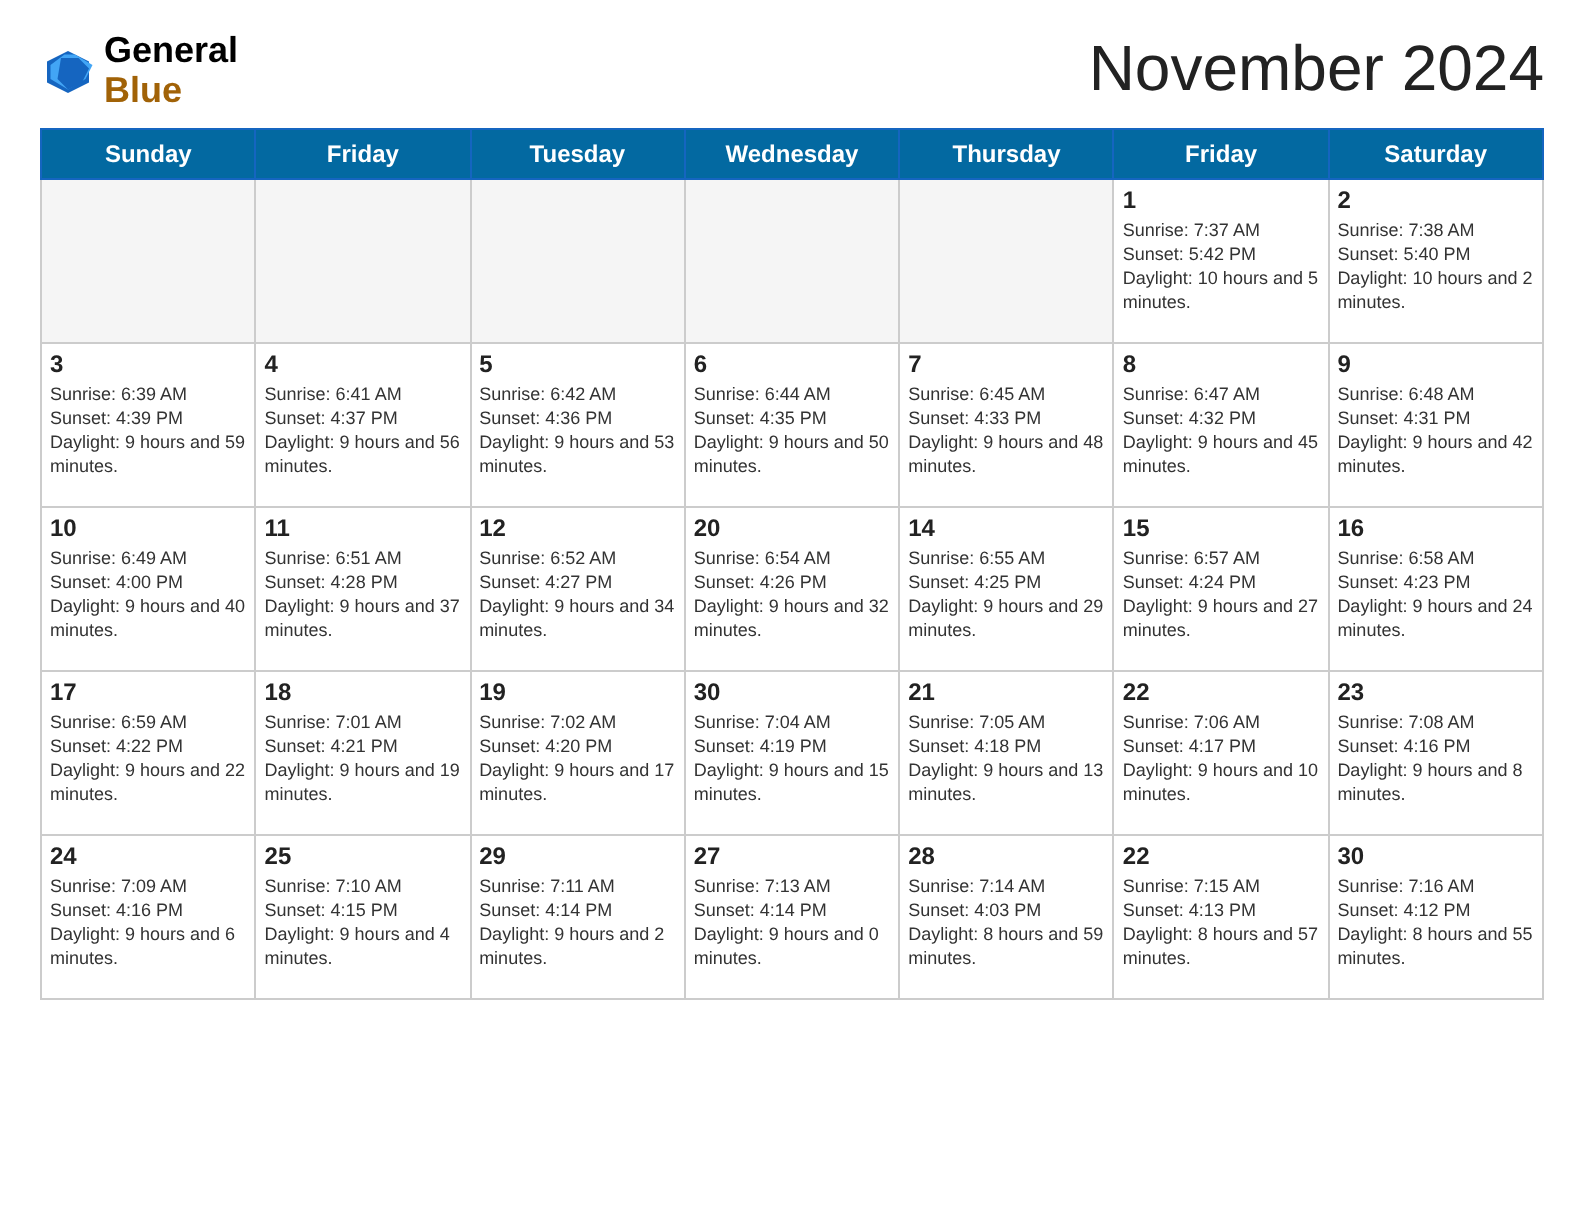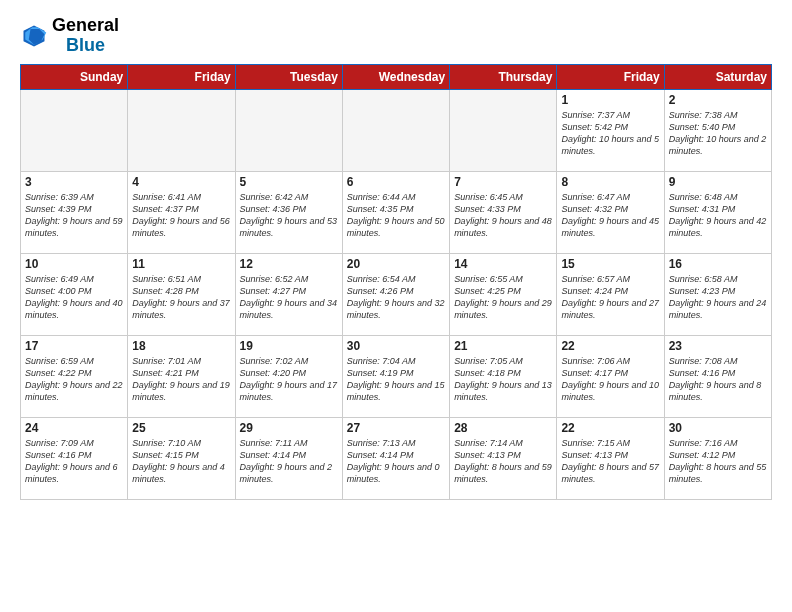--- a/index.html
+++ b/index.html
@@ -27,21 +27,21 @@
       display: flex;
       align-items: center;
       gap: 4px;
     }
     .logo-text {
       font-size: 18px;
       font-weight: bold;
       line-height: 1.1;
     }
     .logo-text .general { display: block; }
-    .logo-text .blue { display: block; color: #0369a1; text-align: center; }
+    .logo-text .blue { display: block; color: #a16207; }
     .logo-icon {
       width: 28px;
       height: 28px;
     }
     .title-block {
       text-align: right;
     }
     .month-title {
       font-size: 32px;
       font-weight: normal;
@@ -52,27 +52,27 @@
       color: #444;
     }
     .calendar {
       flex: 1;
       border: 1px solid #ccc;
       border-collapse: collapse;
       width: 100%;
       table-layout: fixed;
     }
     .calendar th {
-      background: #b91c1c;
+      background: #0369a1;
       color: #fff;
       font-size: 12px;
       font-weight: bold;
       padding: 5px 4px;
       border: 1px solid #1565c0;
-      text-align: right;
+      text-align: center;
     }
     .calendar td {
       border: 1px solid #ccc;
       vertical-align: top;
       padding: 3px 4px;
       font-size: 9.5px;
       color: #333;
       background: #fff;
       height: 82px;
     }
@@ -86,21 +86,20 @@
       font-size: 12px;
       font-weight: bold;
       color: #222;
       display: block;
       margin-bottom: 2px;
     }
     .day-info {
       font-size: 9px;
       line-height: 1.35;
       color: #333;
-      font-style: italic;
     }
     table {
       width: 100%;
       border-collapse: collapse;
     }
   </style>
 </head>
 <body>
 
 <div class="page">
@@ -110,20 +109,21 @@
         <polygon points="16,4 28,10 28,22 16,28 4,22 4,10" fill="#1565c0"></polygon>
         <polygon points="20,6 30,12 26,20 16,26 6,20 6,12 14,6" fill="#42a5f5"></polygon>
         <polygon points="22,8 28,14 24,22 16,26 10,20 12,8" fill="#1565c0"></polygon>
       </svg>
       <div class="logo-text">
         <span class="general">General</span>
         <span class="blue">Blue</span>
       </div>
     </div>
     <div class="title-block">
+      <div class="month-title">November 2024</div>
     </div>
   </div>
 
   <table class="calendar">
     <thead>
       <tr>
         <th>Sunday</th>
         <th>Friday</th>
         <th>Tuesday</th>
         <th>Wednesday</th>
@@ -332,21 +332,21 @@
           <td>
             <span class="day-num">27</span>
             <div class="day-info">Sunrise: 7:13 AM
 Sunset: 4:14 PM
 Daylight: 9 hours
 and 0 minutes.</div>
           </td>
           <td>
             <span class="day-num">28</span>
             <div class="day-info">Sunrise: 7:14 AM
-Sunset: 4:13 PM
+Sunset: 4:03 PM
 Daylight: 8 hours
 and 59 minutes.</div>
           </td>
           <td>
             <span class="day-num">22</span>
             <div class="day-info">Sunrise: 7:15 AM
 Sunset: 4:13 PM
 Daylight: 8 hours
 and 57 minutes.</div>
           </td>

